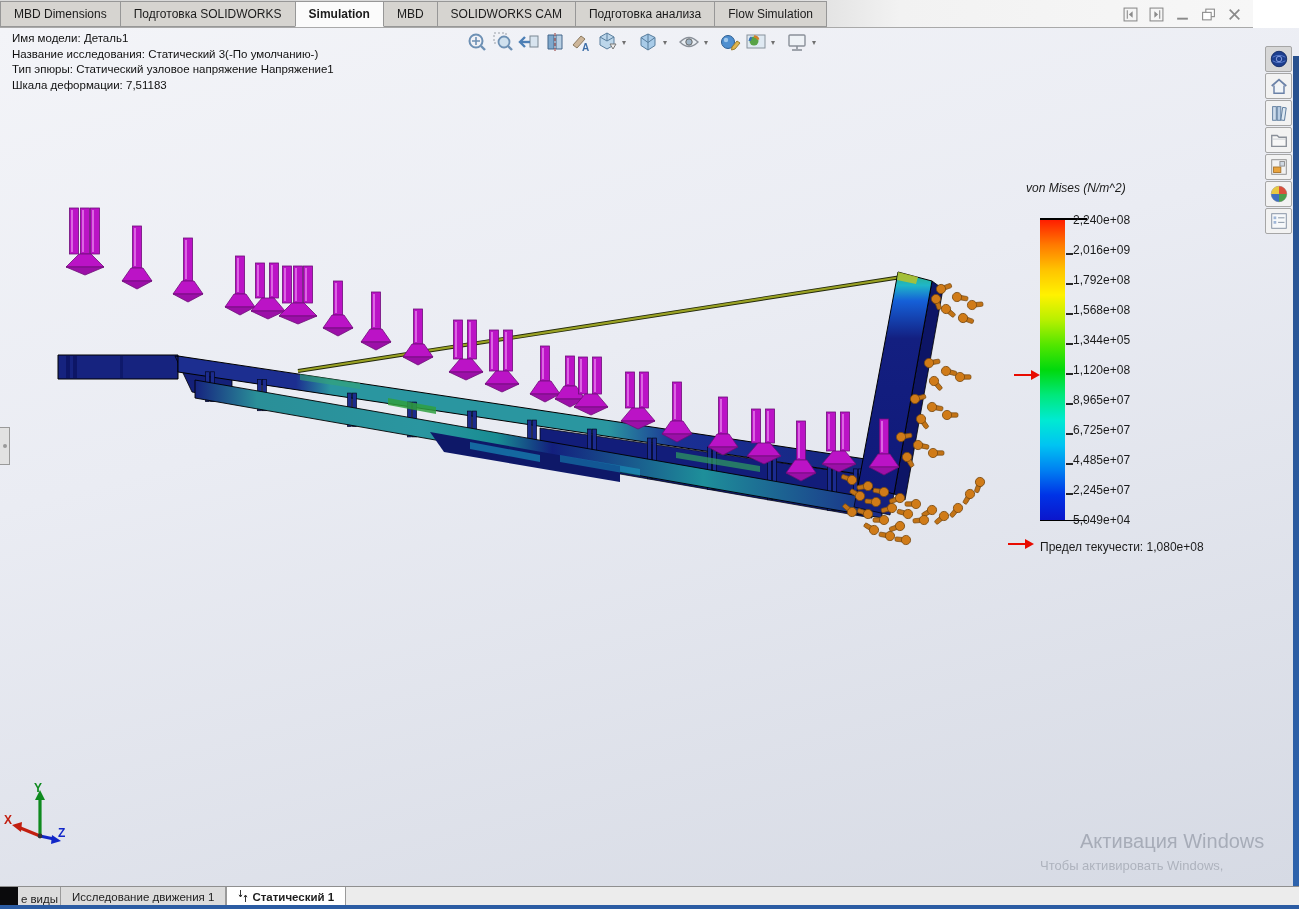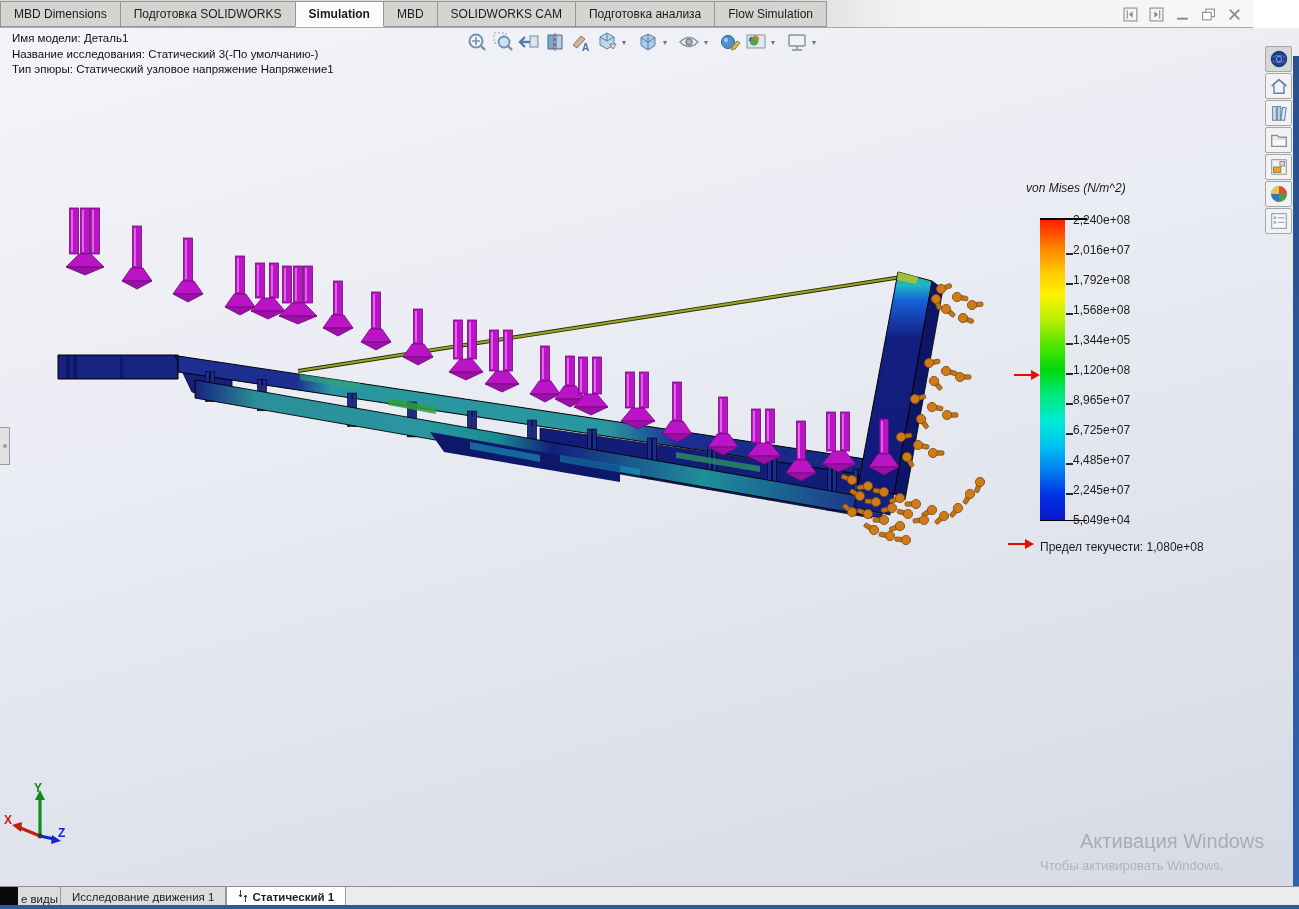--- a/index.html
+++ b/index.html
@@ -533,20 +533,21 @@
         <text x="34" y="792" font-size="12" font-weight="bold" fill="#0f8a1f">Y</text>
         <text x="4" y="824" font-size="12" font-weight="bold" fill="#c21f10">X</text>
         <text x="58" y="837" font-size="12" font-weight="bold" fill="#1126c8">Z</text>
       </g>
     </svg>
 
     <div class="plot-info" id="plot-info">
         <div>Имя модели: Деталь1</div>
         <div>Название исследования: Статический 3(-По умолчанию-)</div>
         <div>Тип эпюры: Статический узловое напряжение Напряжение1</div>
+        <div>Шкала деформации: 7,51183</div>
       </div>
 
     <div class="hud" id="hud">
         <div class="hud-btn">
           <svg width="22" height="22" viewBox="0 0 22 22">
             <circle cx="10" cy="10" r="6.5" fill="none" stroke="#6d90b4" stroke-width="2"></circle>
             <path d="M10 6v8M6 10h8" stroke="#6d90b4" stroke-width="1.6"></path>
             <line x1="15" y1="15" x2="19" y2="19" stroke="#6d90b4" stroke-width="2.4"></line>
           </svg>
         </div>
@@ -630,21 +631,21 @@
         <span class="hud-gap"></span>
       </div>
 
     <div class="legend">
       <div class="legend-title">von Mises (N/m^2)</div>
       <div class="legend-topline"></div>
       <div class="legend-bar" id="legend-bar" style="background: linear-gradient(rgb(255, 30, 0) 0%, rgb(255, 122, 0) 8.3%, rgb(255, 196, 0) 16.7%, rgb(255, 242, 0) 25%, rgb(184, 240, 0) 33.3%, rgb(82, 230, 0) 41.7%, rgb(0, 217, 13) 50%, rgb(0, 232, 122) 58.3%, rgb(0, 234, 210) 66.7%, rgb(0, 196, 242) 75%, rgb(0, 129, 242) 83.3%, rgb(0, 51, 230) 91.7%, rgb(11, 22, 204) 100%);"></div>
       <div class="legend-botline"></div>
       <div id="legend-rows">
           <div class="legend-row" style="top: 35px;">2,240e+08</div>
-          <div class="legend-row" style="top: 65px;">2,016e+07</div>
+          <div class="legend-row" style="top: 65px;">2,016e+09</div>
           <div class="legend-tick" style="top: 75px;"></div>
           <div class="legend-row" style="top: 95px;">1,792e+08</div>
           <div class="legend-tick" style="top: 105px;"></div>
           <div class="legend-row" style="top: 125px;">1,568e+08</div>
           <div class="legend-tick" style="top: 135px;"></div>
           <div class="legend-row" style="top: 155px;">1,344e+05</div>
           <div class="legend-tick" style="top: 165px;"></div>
           <div class="legend-row" style="top: 185px;">1,120e+08</div>
           <div class="legend-tick" style="top: 195px;"></div>
           <div class="legend-row" style="top: 215px;">8,965e+07</div>

